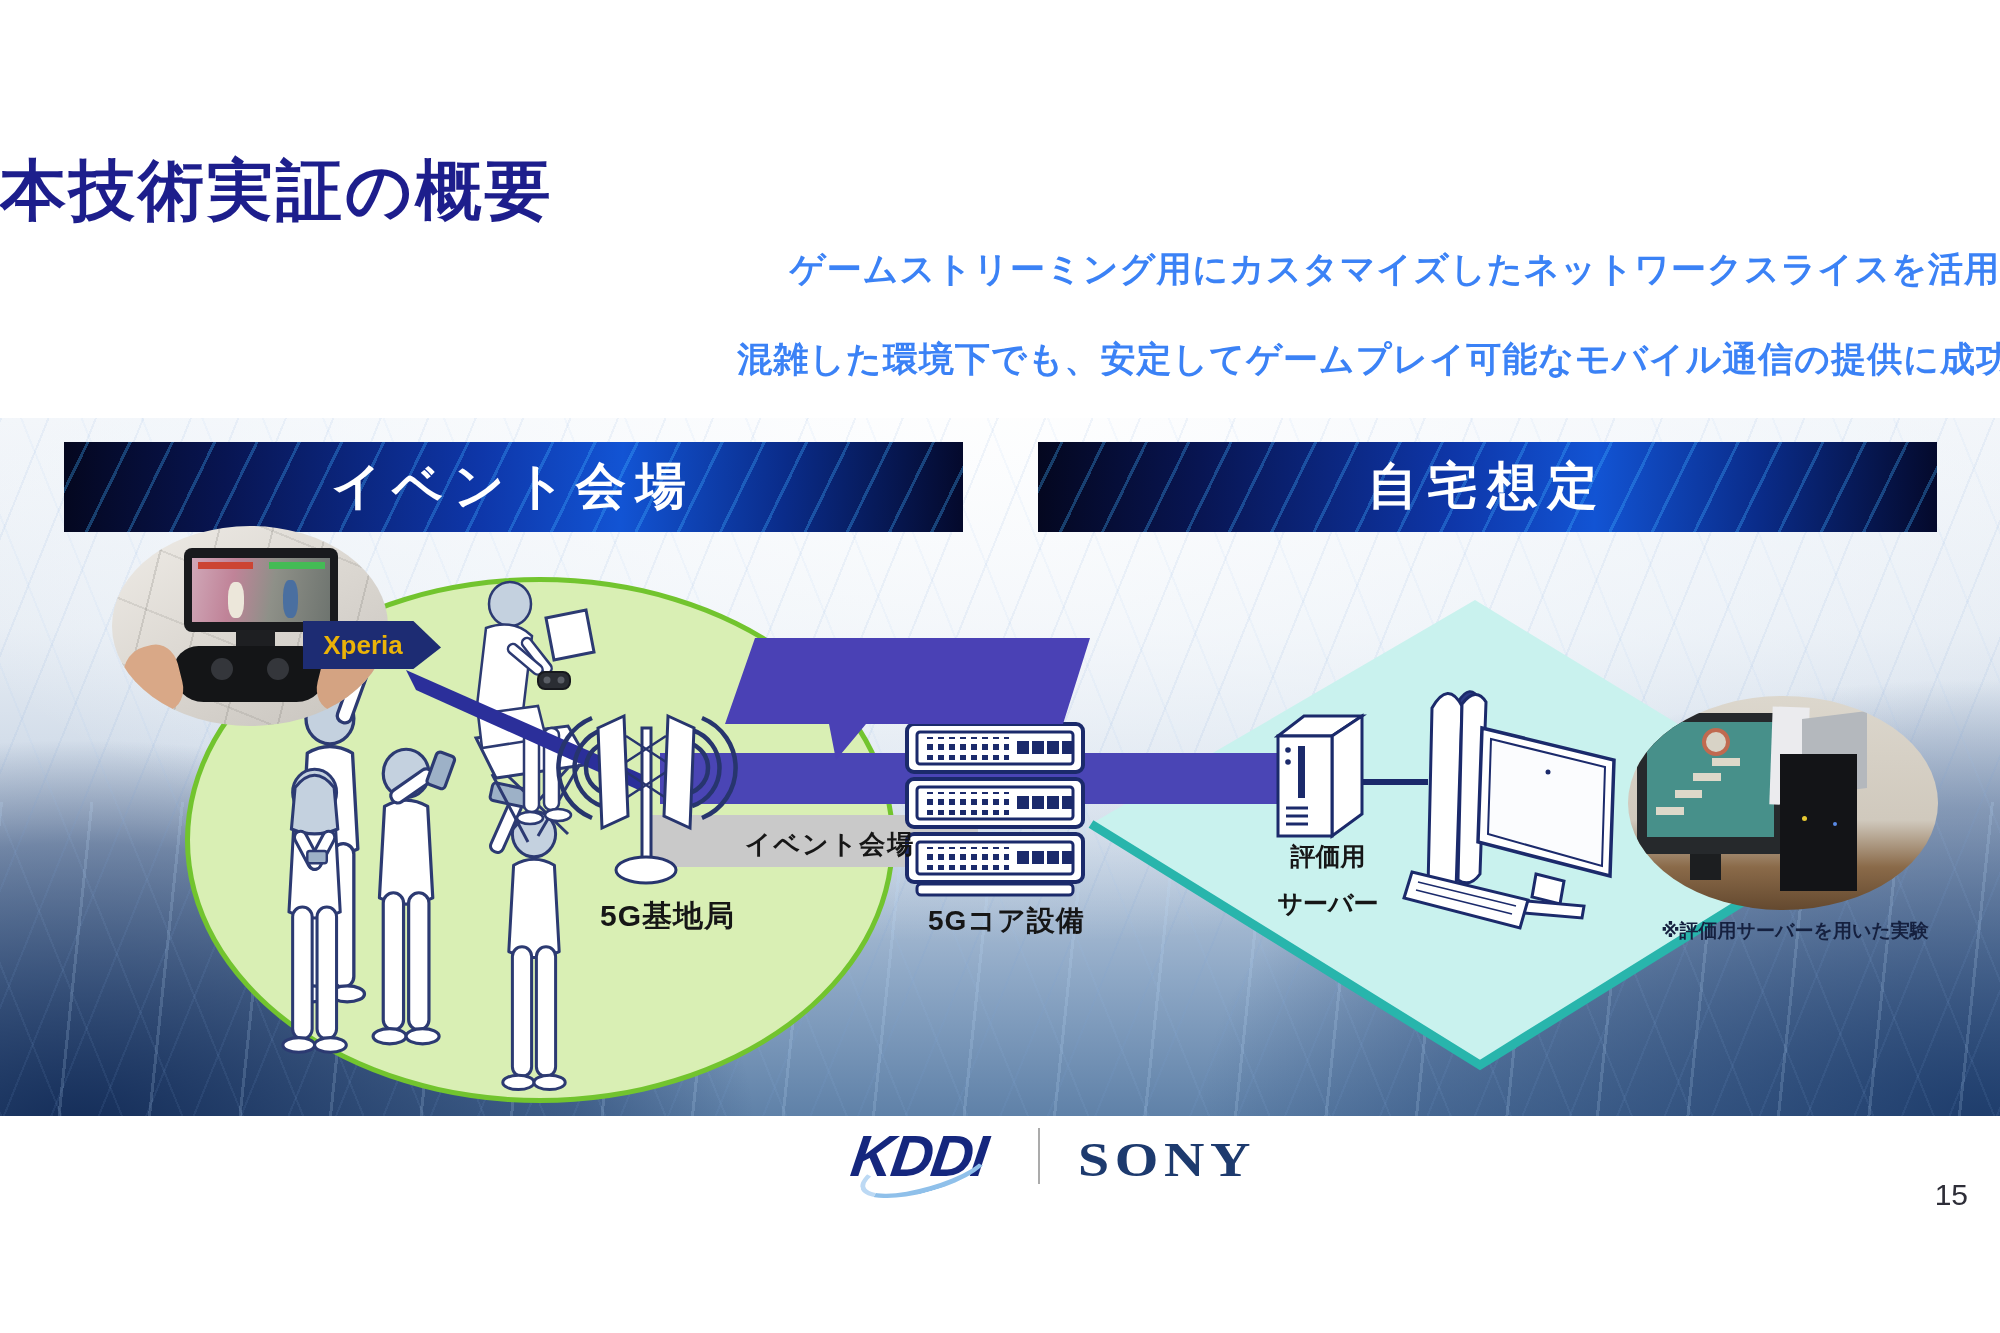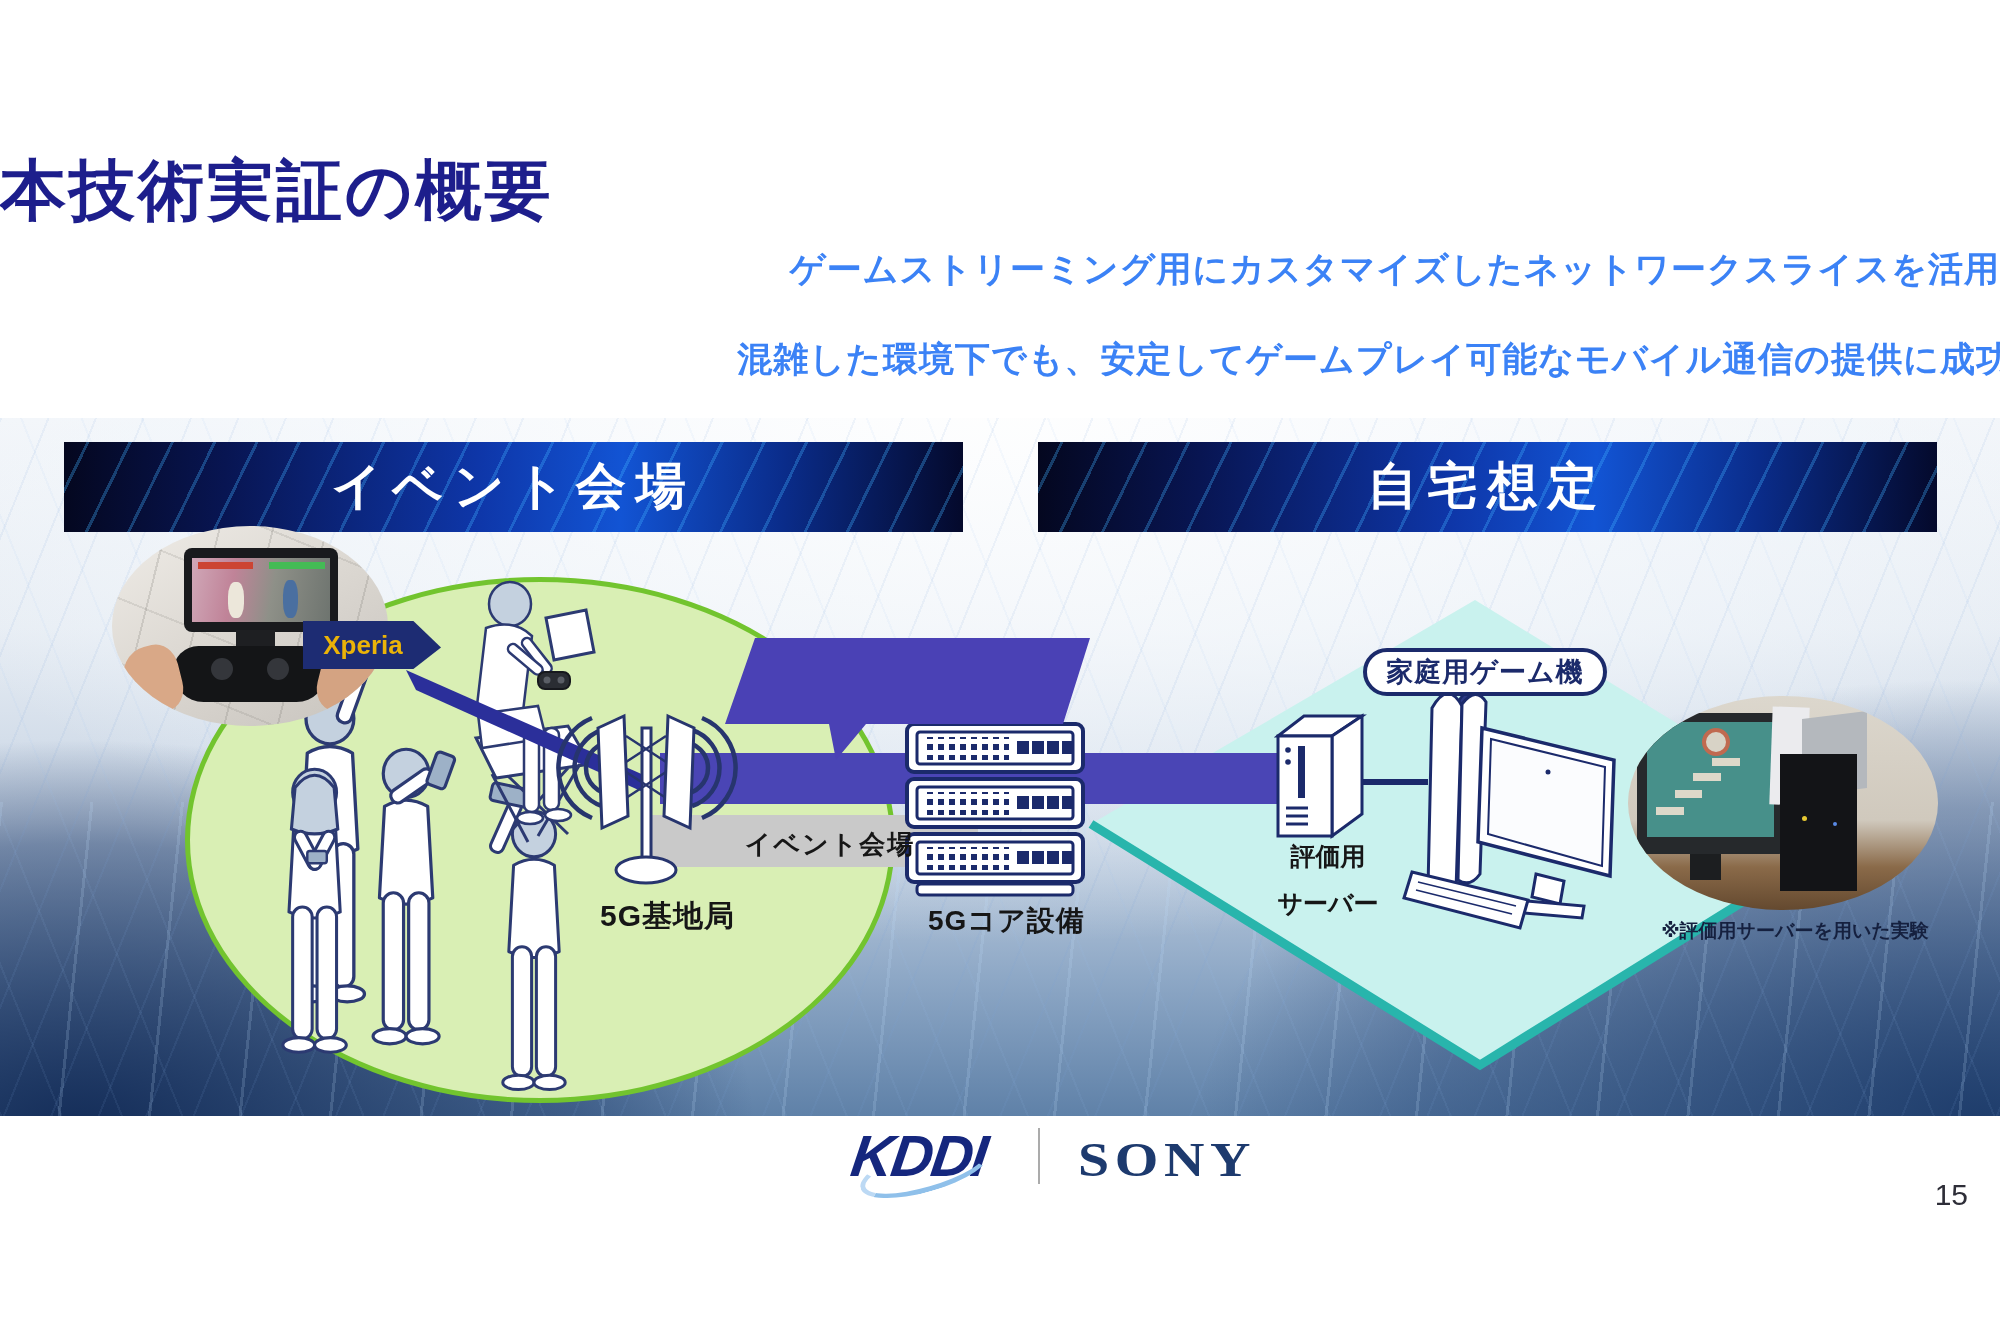--- a/index.html
+++ b/index.html
@@ -276,21 +276,20 @@
     </g>
     <rect x="12" y="162" width="156" height="11" rx="4" fill="#ffffff" stroke="#1b2a6b" stroke-width="3"></rect>
   </svg>
   <div class="lbl core-label">5Gコア設備</div>
 
   <svg class="diamond-svg" width="780" height="482" viewBox="0 0 780 482">
     <polygon points="6,229 390,5 770,237 395,470" fill="#c9f2ee"></polygon>
     <polyline points="6,229 395,470 770,237" fill="none" stroke="#28b5ac" stroke-width="9"></polyline>
   </svg>
 
-  <div class="console-pill">家庭用ゲーム機</div>
 
   <svg class="tower-svg" width="96" height="136" viewBox="0 0 96 136">
     <polygon points="4,30 30,10 88,10 58,30" fill="#ffffff" stroke="#1b2a6b" stroke-width="3"></polygon>
     <polygon points="58,30 88,10 88,108 58,130" fill="#ffffff" stroke="#1b2a6b" stroke-width="3"></polygon>
     <rect x="4" y="30" width="54" height="100" fill="#ffffff" stroke="#1b2a6b" stroke-width="3"></rect>
     <circle cx="14" cy="44" r="2.8" fill="#1b2a6b"></circle>
     <circle cx="14" cy="56" r="2.8" fill="#1b2a6b"></circle>
     <rect x="24" y="40" width="7" height="52" fill="#1b2a6b"></rect>
     <path d="M12,102 h22 M12,110 h22 M12,118 h22" stroke="#1b2a6b" stroke-width="3"></path>
   </svg>

